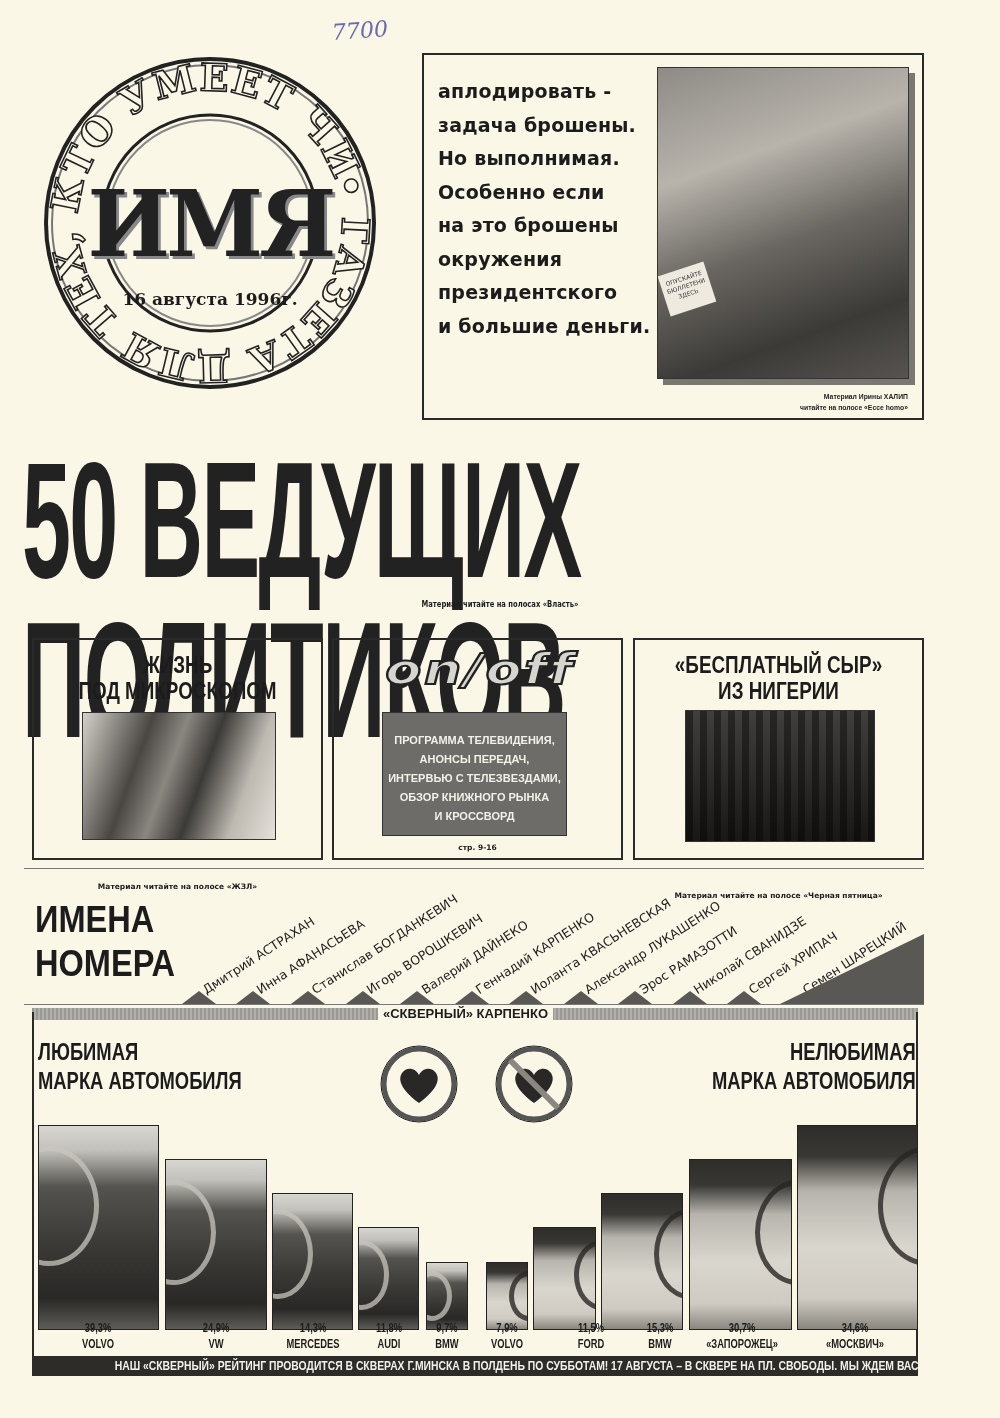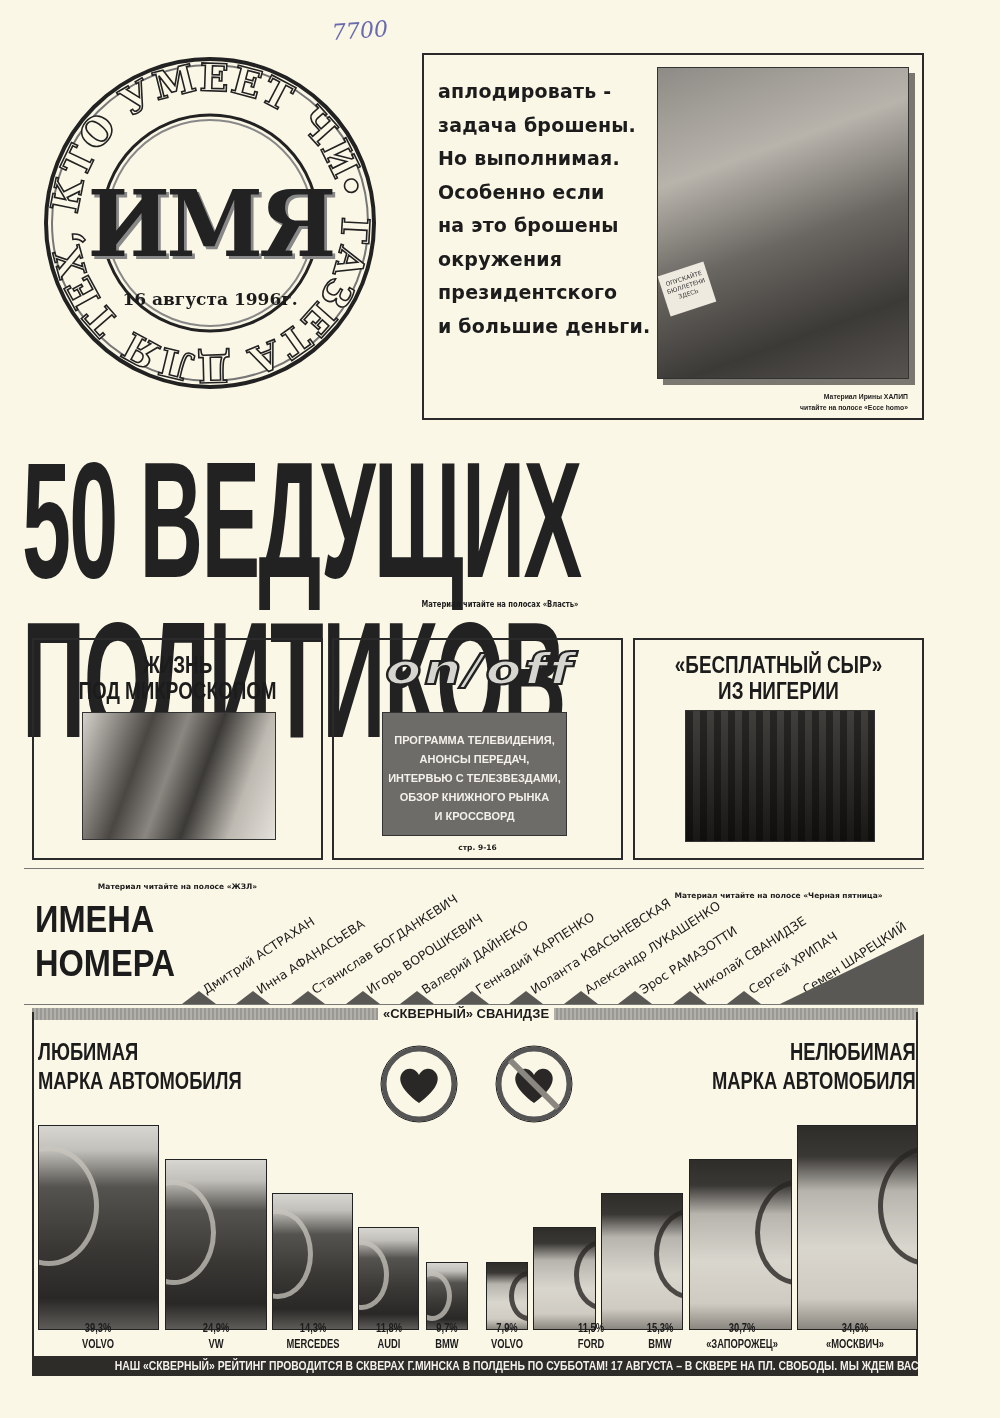--- a/index.html
+++ b/index.html
@@ -157,21 +157,21 @@
   <div class="tri" style="left:618px;top:991px;"></div>
   <div class="tri" style="left:673px;top:991px;"></div>
   <div class="tri" style="left:727px;top:991px;"></div>
   <svg class="abs" style="left:780px;top:934px;" width="144" height="70">
     <polygon points="0,70 144,70 144,0" fill="#5a5854"></polygon>
   </svg>
 </div>
 <div class="abs rule" style="top:1004px;"></div>
 
 <div class="abs rating-bar"></div>
-<div class="abs rating-label">«СКВЕРНЫЙ» СВАНИДЗЕ</div>
+<div class="abs rating-label">«СКВЕРНЫЙ» КАРПЕНКО</div>
 <div class="abs rating"></div>
 <div class="abs fav-title">
   <div>ЛЮБИМАЯ</div>
   <div>МАРКА АВТОМОБИЛЯ</div>
 </div>
 <div class="abs unfav-title">
   <div>НЕЛЮБИМАЯ</div>
   <div>МАРКА АВТОМОБИЛЯ</div>
 </div>
 

